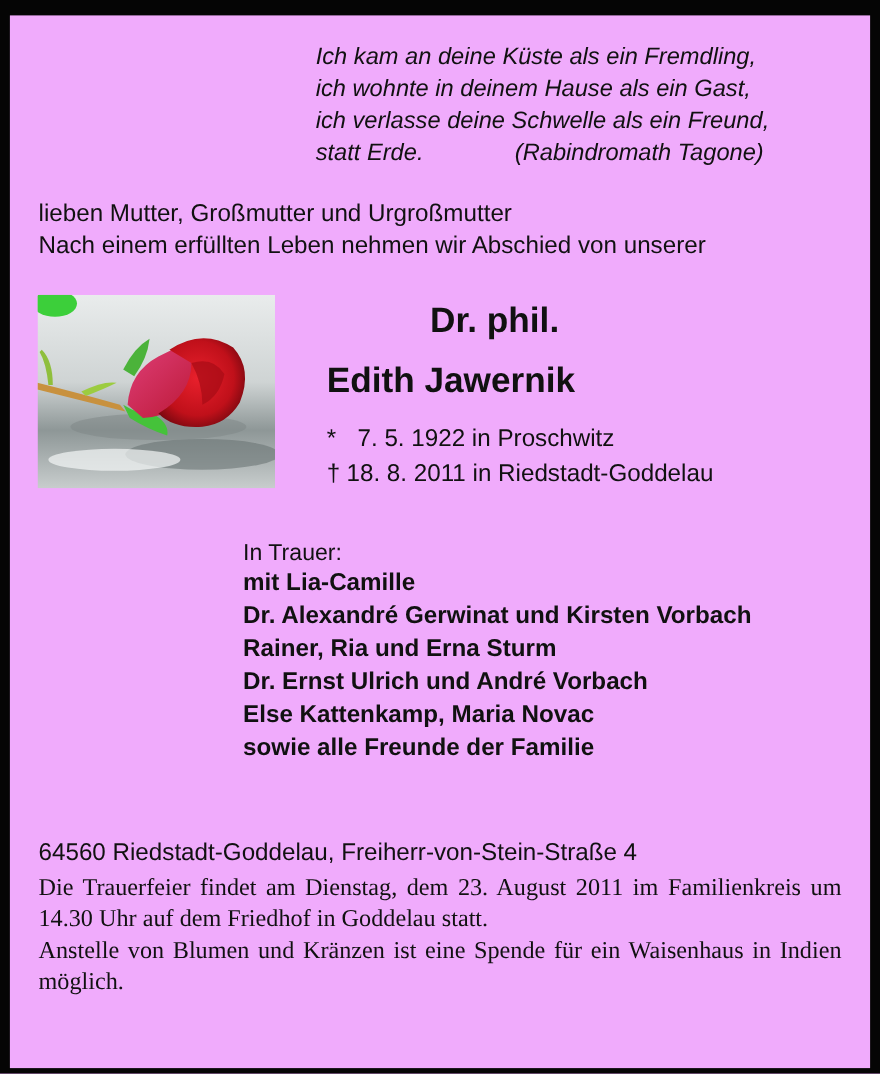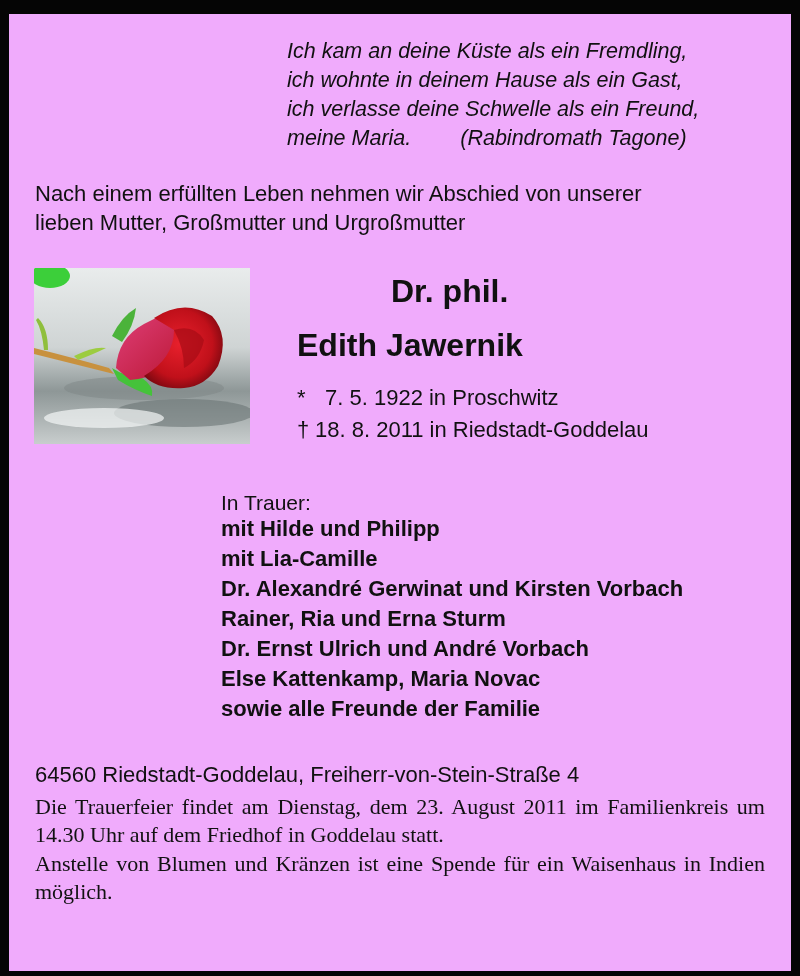--- a/index.html
+++ b/index.html
@@ -8,21 +8,21 @@
       position: relative; overflow: hidden;
       font-family: "Liberation Sans", sans-serif; color: #111;
     }
     .sheet {
       position: absolute; left: 9px; top: 14px; width: 782px; height: 957px;
       background: #f0abfc;
     }
     .abs { position: absolute; white-space: nowrap; }
     .quote { left: 278px; top: 23px; font-style: italic; font-size: 21.5px; line-height: 29px; }
     .quote .ln { display: block; }
-    .quote .attr { display: inline-block; margin-left: 49px; }
+    .quote .attr { display: inline-block; margin-left: 83px; }
     .intro { left: 26px; top: 165px; font-size: 22px; line-height: 29px; }
     .intro .ln { display: block; }
     .photo { left: 25px; top: 254px; width: 216px; height: 176px; overflow: hidden; }
     .title { left: 288px; top: 250px; font-weight: bold; font-size: 32px; line-height: 54px; }
     .title .l1 { display: block; padding-left: 94px; }
     .title .l2 { display: block; }
     .dates { left: 288px; top: 368px; font-size: 22px; line-height: 32px; }
     .dates .ln { display: block; }
     .dates .sym { display: inline-block; width: 28px; }
     .dates .sym.dag { width: 18px; }
@@ -36,26 +36,26 @@
   </style>
 </head>
 <body>
 
 <div class="sheet">
 
   <div class="abs quote">
     <span class="ln">Ich kam an deine Küste als ein Fremdling,</span>
     <span class="ln">ich wohnte in deinem Hause als ein Gast,</span>
     <span class="ln">ich verlasse deine Schwelle als ein Freund,</span>
-    <span class="ln"><span>meine Maria.</span><span class="attr">(Rabindromath Tagone)</span></span>
+    <span class="ln"><span>statt Erde.</span><span class="attr">(Rabindromath Tagone)</span></span>
   </div>
 
   <div class="abs intro">
+    <span class="ln">lieben Mutter, Großmutter und Urgroßmutter</span>
     <span class="ln">Nach einem erfüllten Leben nehmen wir Abschied von unserer</span>
-    <span class="ln">lieben Mutter, Großmutter und Urgroßmutter</span>
   </div>
 
   <div class="abs photo">
     <svg width="216" height="176" viewBox="0 0 216 176">
       <defs>
         <linearGradient id="bg" x1="0" y1="0" x2="0" y2="1">
           <stop offset="0" stop-color="#e9ecec"></stop>
           <stop offset="0.45" stop-color="#cfd4d4"></stop>
           <stop offset="0.7" stop-color="#8e9797"></stop>
           <stop offset="1" stop-color="#c8cdcd"></stop>
@@ -92,21 +92,20 @@
   </div>
 
   <div class="abs dates">
     <span class="ln"><span class="sym">*</span><span>7. 5. 1922 in Proschwitz</span></span>
     <span class="ln"><span class="sym dag">†</span><span>18. 8. 2011 in Riedstadt-Goddelau</span></span>
   </div>
 
   <div class="abs mourn">In Trauer:</div>
 
   <div class="abs mourners">
-    <span class="ln">mit Hilde und Philipp</span>
     <span class="ln">mit Lia-Camille</span>
     <span class="ln">Dr. Alexandré Gerwinat und Kirsten Vorbach</span>
     <span class="ln">Rainer, Ria und Erna Sturm</span>
     <span class="ln">Dr. Ernst Ulrich und André Vorbach</span>
     <span class="ln">Else Kattenkamp, Maria Novac</span>
     <span class="ln">sowie alle Freunde der Familie</span>
   </div>
 
   <div class="abs foot">
     <p class="addr">64560 Riedstadt-Goddelau, Freiherr-von-Stein-Straße 4</p>

